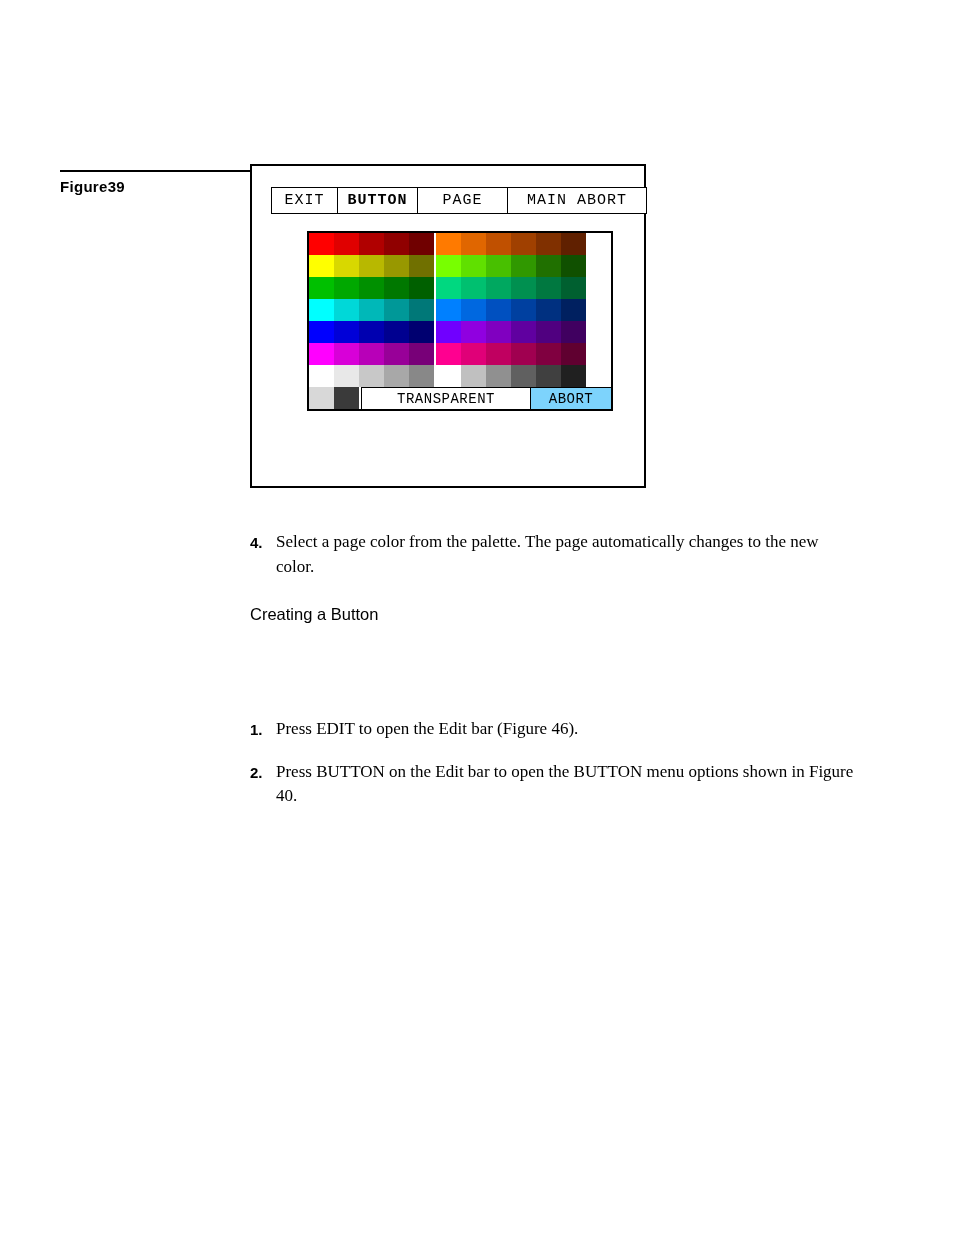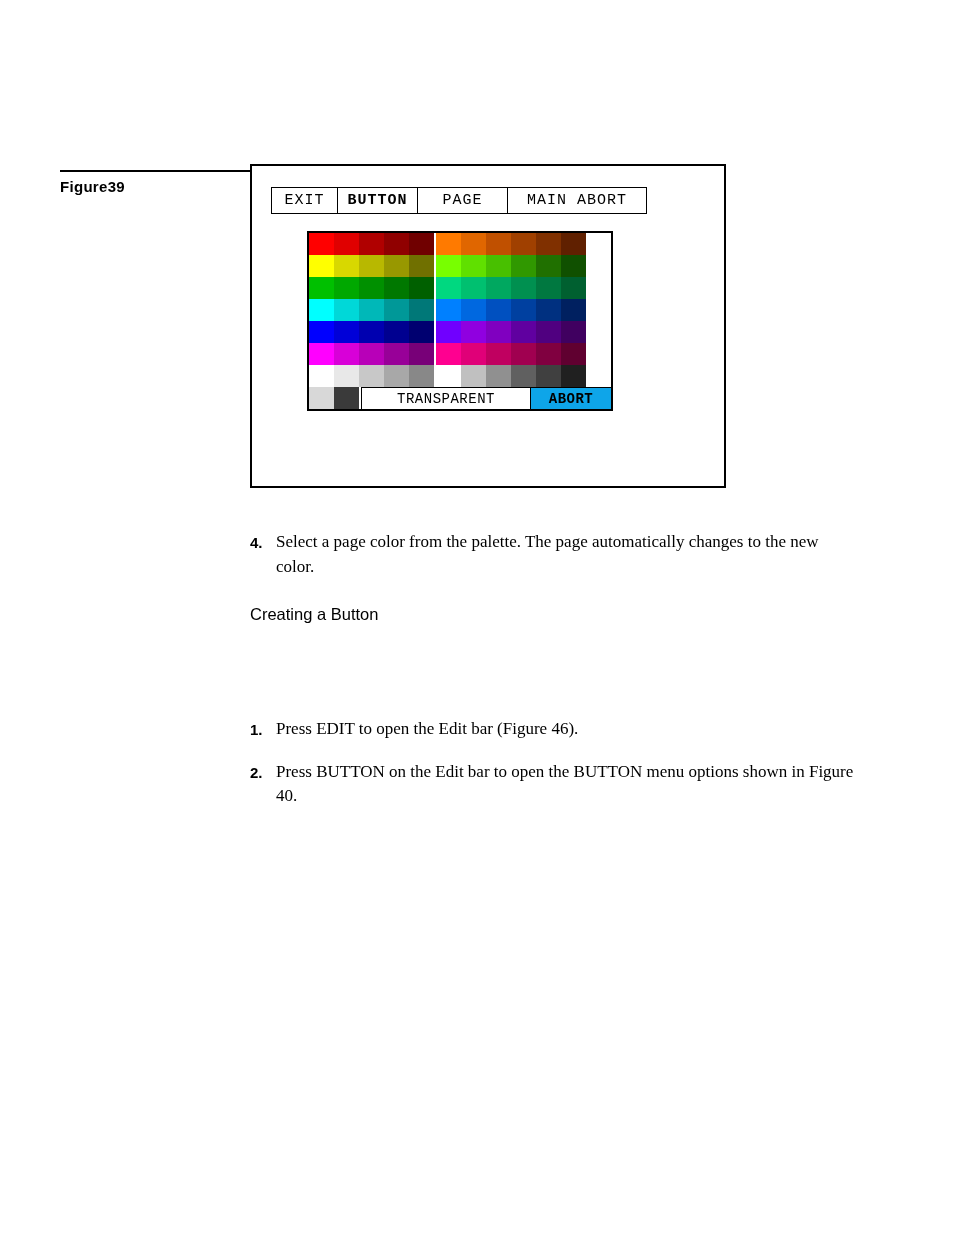--- a/index.html
+++ b/index.html
@@ -32,21 +32,21 @@
     top: 178px;
     font-family: Arial, Helvetica, sans-serif;
     font-weight: bold;
     font-size: 15px;
     letter-spacing: 0.3px;
   }
   .figure-box {
     position: absolute;
     left: 250px;
     top: 164px;
-    width: 476px;
+    width: 396px;
     height: 324px;
     border: 2px solid #000;
     background: #fff;
   }
   .menu-bar {
     position: absolute;
     left: 19px;
     top: 21px;
     width: 376px;
     height: 27px;
@@ -97,22 +97,21 @@
     display:flex; align-items:center; justify-content:center;
     border-top:1.5px solid #000;
     border-left:1.5px solid #000;
     border-right:1.5px solid #000;
     background:#fff;
   }
   .pal-bottom .abort-btn {
     width: 80px;
     display:flex; align-items:center; justify-content:center;
     border-top:1.5px solid #000;
-    background:#0ea5e9;
-    font-weight:bold;
+    background:#7dd3fc;
   }
 
   .content {
     position: absolute;
     left: 250px;
     top: 530px;
     width: 610px;
     font-size: 17px;
     line-height: 1.45;
   }

